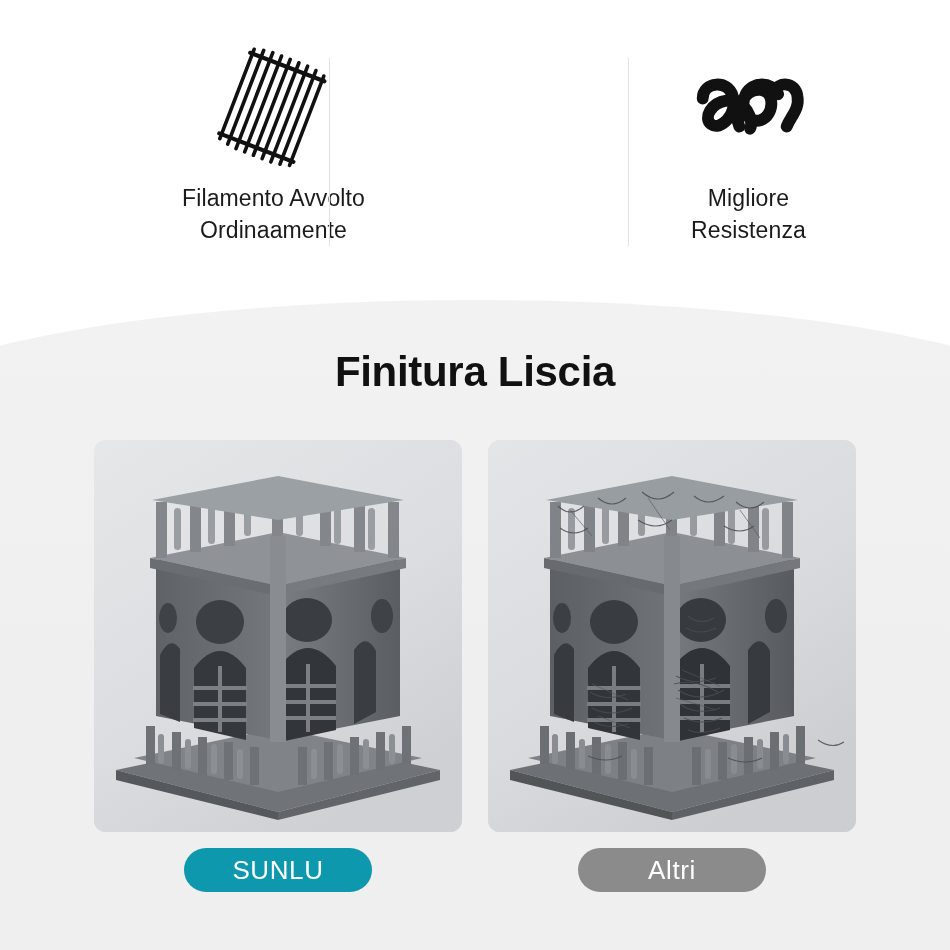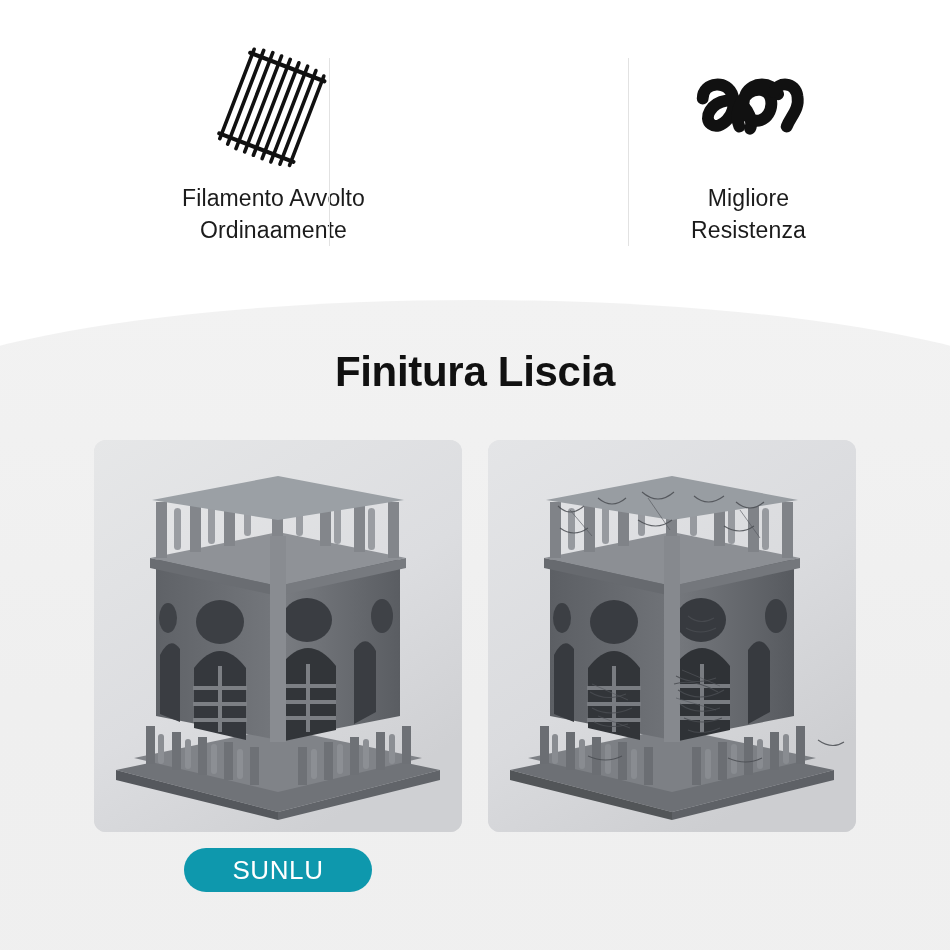--- a/index.html
+++ b/index.html
@@ -434,17 +434,18 @@
               <path d="M194 230 L232 246"></path>
                 <path d="M188 258 L228 270"></path>
               <path d="M104 244 L140 260"></path>
                 <path d="M110 276 L142 288"></path>
               <path d="M82 70 L104 96"></path>
                 <path d="M160 58 L182 90"></path>
               <path d="M252 70 L272 98"></path>
             </g>
           </svg>
         </div>
+        <div class="card-badge" id="badge-altri">Altri</div>
       </div>
 
     </div>
   </div>
 </div>
 
 </body></html>

